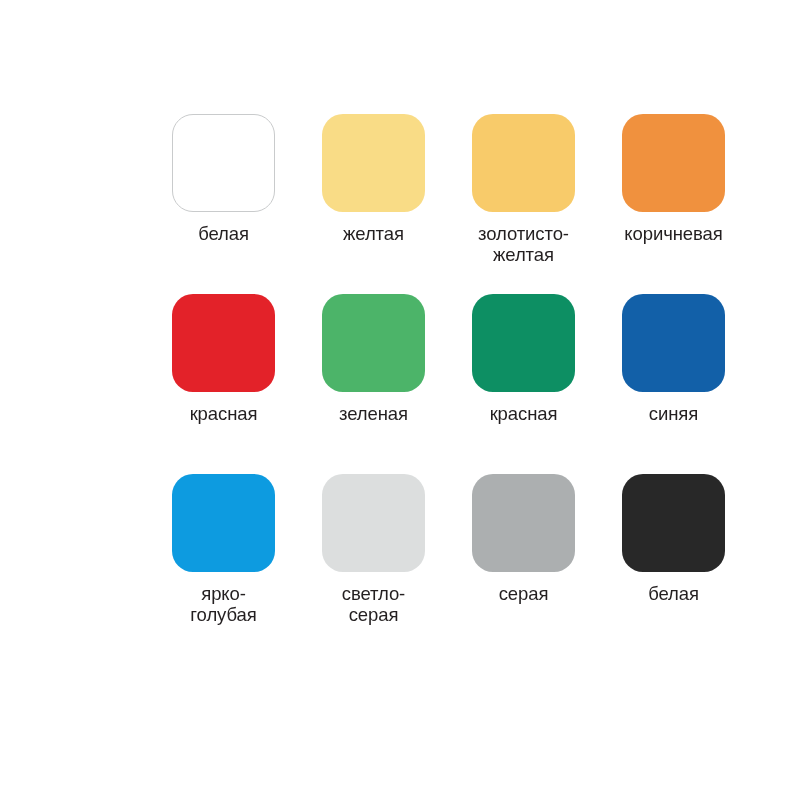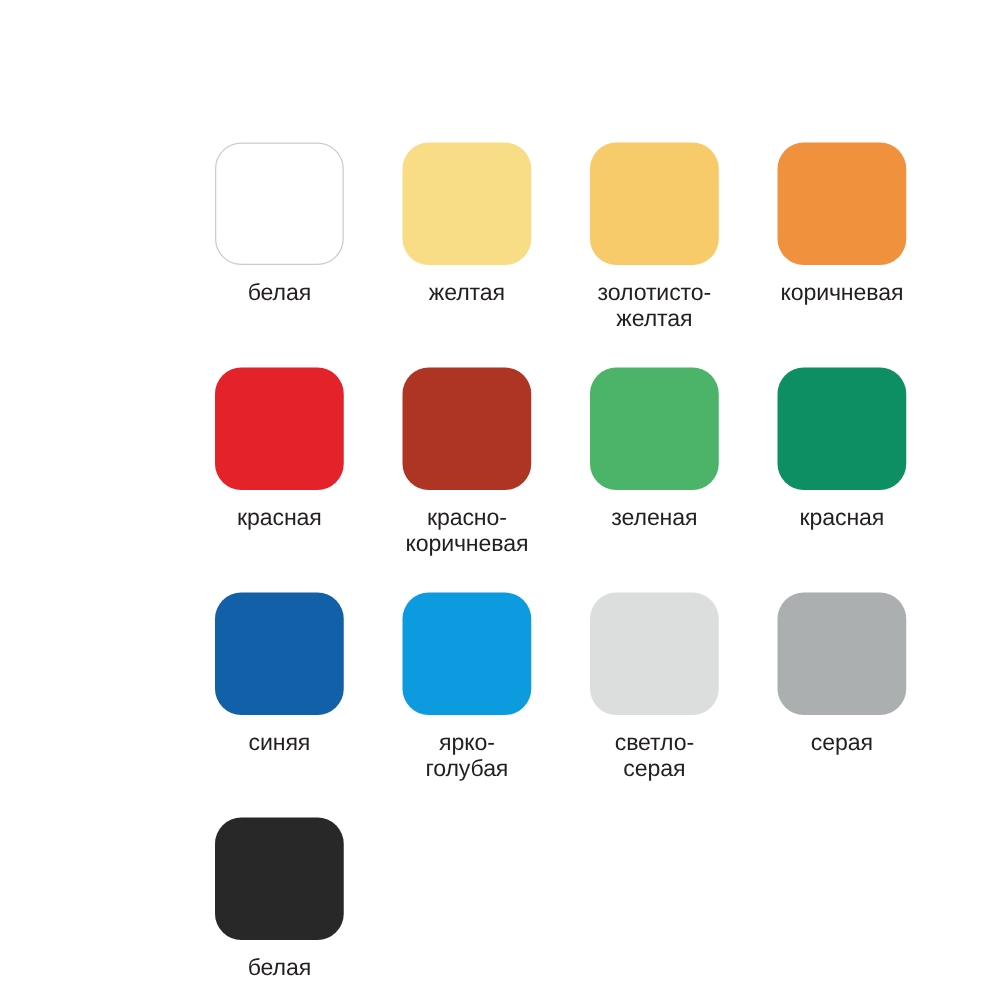--- a/index.html
+++ b/index.html
@@ -92,25 +92,20 @@
       </div>
       <div class="swatch-cell">
         <div class="swatch-chip" style="background-color: rgb(240, 145, 62);"></div>
         <div class="swatch-label wide">коричневая</div>
       </div>
       <div class="swatch-cell">
         <div class="swatch-chip" style="background-color: rgb(227, 34, 41);"></div>
         <div class="swatch-label wide">красная</div>
       </div>
       <div class="swatch-cell">
-        <div class="swatch-chip" style="background-color: rgb(174, 53, 36);"></div>
-        <div class="swatch-label wide">красно-
-коричневая</div>
-      </div>
-      <div class="swatch-cell">
         <div class="swatch-chip" style="background-color: rgb(76, 180, 105);"></div>
         <div class="swatch-label wide">зеленая</div>
       </div>
       <div class="swatch-cell">
         <div class="swatch-chip" style="background-color: rgb(13, 143, 99);"></div>
         <div class="swatch-label wide">красная</div>
       </div>
       <div class="swatch-cell">
         <div class="swatch-chip" style="background-color: rgb(18, 96, 168);"></div>
         <div class="swatch-label">синяя</div>

